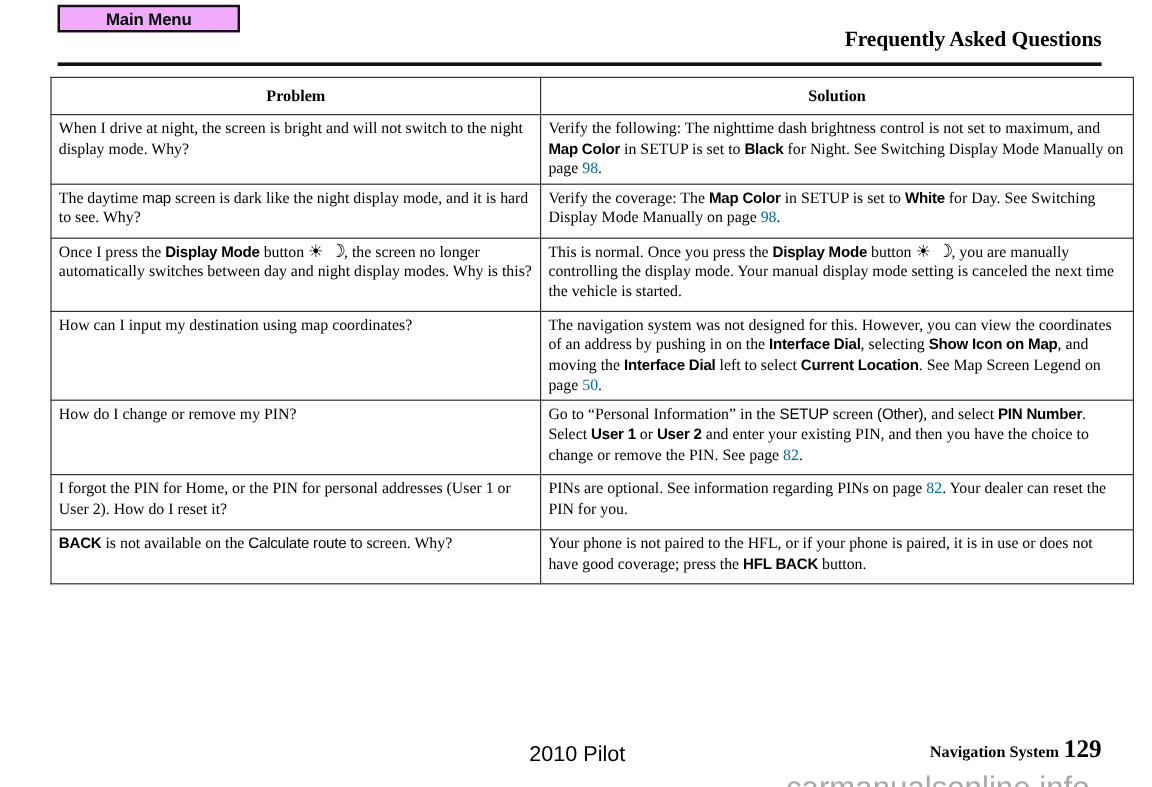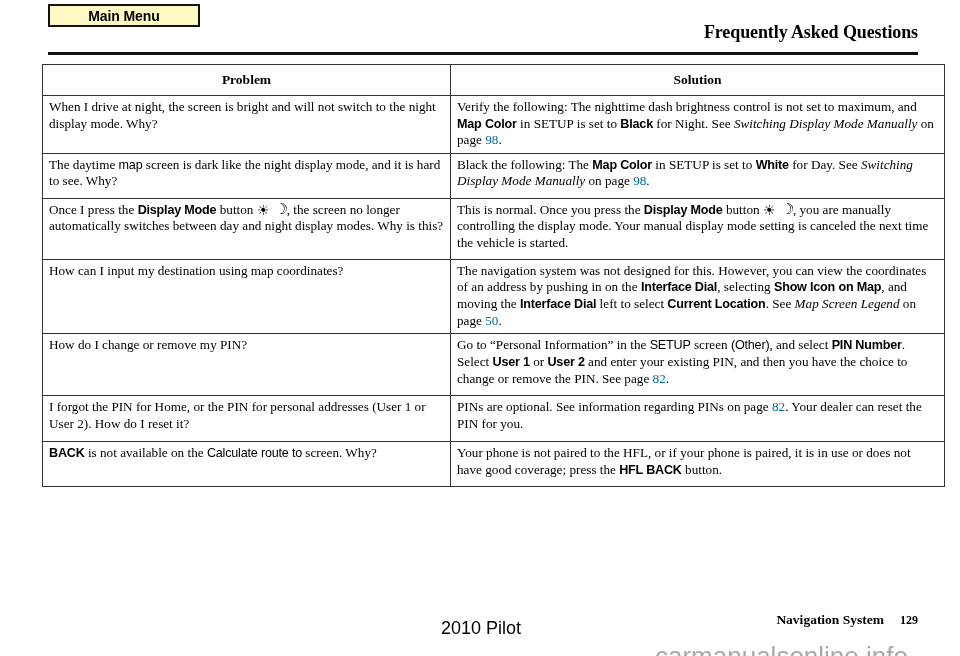--- a/index.html
+++ b/index.html
@@ -17,21 +17,21 @@
   }
 
   
   #main-menu-button {
     position: absolute;
     left: 48px;
     top: 4px;
     width: 152px;
     height: 23px;
     border: 2px solid #111111;
-    background: #fef9c3;
+    background: #f0abfc;
     box-sizing: border-box;
     display: flex;
     align-items: center;
     justify-content: center;
     font-family: "Liberation Sans", "DejaVu Sans", sans-serif;
     font-size: 14px;
     font-weight: 700;
     letter-spacing: -0.1px;
     color: #000000;
   }
@@ -99,21 +99,21 @@
     font-size: 12.6px;
     letter-spacing: -0.2px;
   }
   .ui-reg {
     font-family: "Liberation Sans", "DejaVu Sans", sans-serif;
     font-weight: 400;
     font-size: 12.6px;
     letter-spacing: -0.2px;
     text-align: center;
   }
-  .ital { font-style: italic; }
+  .ital { }
   .pg {
     color: #0369a1;
   }
 
   
   .dm-icon {
     display: inline-block;
     position: relative;
     width: 30px;
     height: 12px;
@@ -158,22 +158,22 @@
   #footer-nav {
     position: absolute;
     right: 42px;
     top: 612px;
     font-family: "Liberation Serif", "DejaVu Serif", serif;
     font-weight: 700;
     font-size: 13.5px;
     white-space: nowrap;
   }
   #footer-nav .pagenum {
-    font-size: 12px;
-    margin-left: 16px;
+    font-size: 21px;
+    margin-left: 4px;
   }
   #watermark {
     position: absolute;
     left: 655px;
     top: 625px;
     font-family: "Liberation Sans", "DejaVu Sans", sans-serif;
     font-size: 26px;
     color: #a9a9a9;
     white-space: nowrap;
     letter-spacing: 0px;
@@ -207,21 +207,21 @@
       <td>
         <span>Verify the following: The nighttime dash brightness control is not set to maximum, and </span><span class="ui">Map Color</span><span> in SETUP is set to </span><span class="ui">Black</span><span> for Night. See </span><span class="ital">Switching Display Mode Manually</span><span> on page </span><span class="pg">98</span><span>.</span>
       </td>
     </tr>
 
     <tr data-rowh="r1">
       <td>
         <span>The daytime </span><span class="ui-reg">map</span><span> screen is dark like the night display mode, and it is hard to see. Why?</span>
       </td>
       <td>
-        <span>Black the following: The </span><span class="ui">Map Color</span><span> in SETUP is set to </span><span class="ui">White</span><span> for Day. See </span><span class="ital">Switching Display Mode Manually</span><span> on page </span><span class="pg">98</span><span>.</span>
+        <span>Verify the coverage: The </span><span class="ui">Map Color</span><span> in SETUP is set to </span><span class="ui">White</span><span> for Day. See </span><span class="ital">Switching Display Mode Manually</span><span> on page </span><span class="pg">98</span><span>.</span>
       </td>
     </tr>
 
     <tr data-rowh="r2">
       <td>
         <span>Once I press the </span><span class="ui">Display Mode</span><span> button </span><span class="dm-icon"><span class="sun"></span><span class="moon"></span></span><span>, the screen no longer automatically switches between day and night display modes. Why is this?</span>
       </td>
       <td>
         <span>This is normal. Once you press the </span><span class="ui">Display Mode</span><span> button </span><span class="dm-icon"><span class="sun"></span><span class="moon"></span></span><span>, you are manually controlling the display mode. Your manual display mode setting is canceled the next time the vehicle is started.</span>
       </td>

